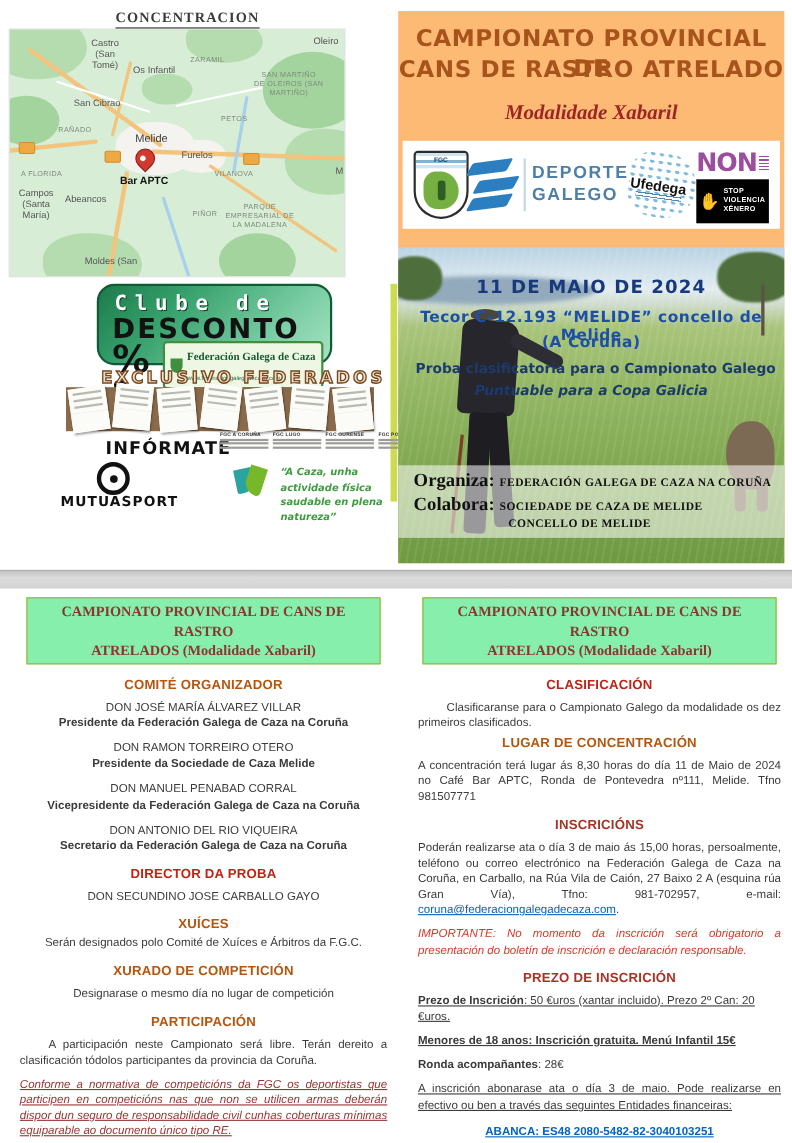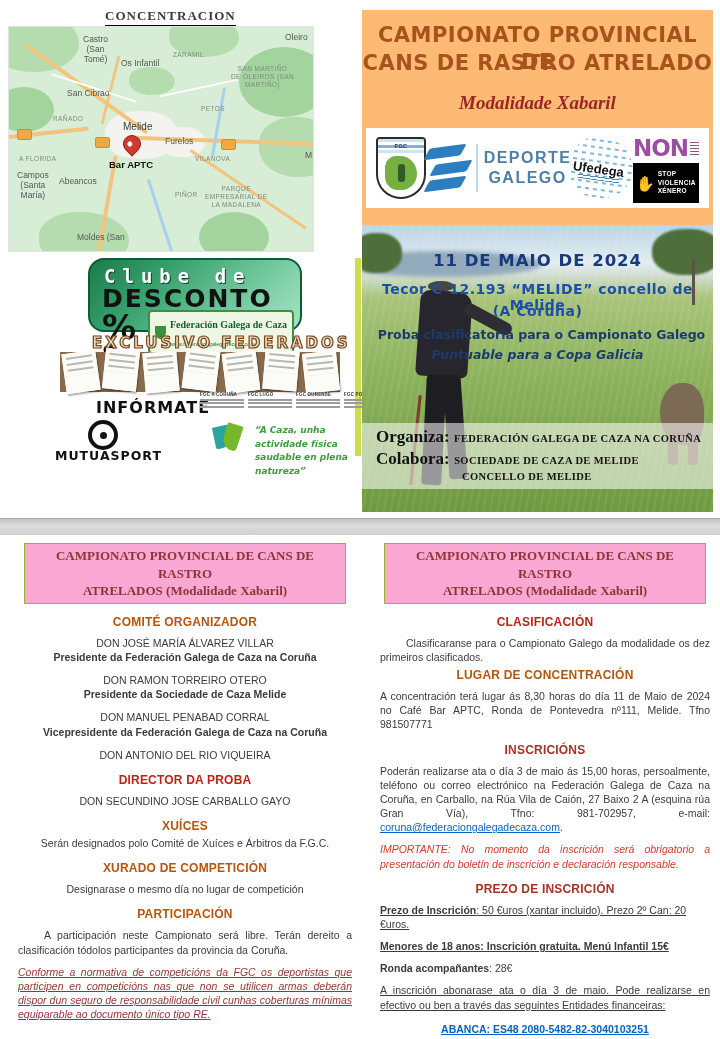--- a/index.html
+++ b/index.html
@@ -57,21 +57,21 @@
   .p-sub{font:bold italic 19px "Liberation Serif",serif;color:#9c2626;text-align:center;}
   .logos{background:#fff;display:flex;align-items:center;justify-content:space-between;padding:6px 10px;}
   .fgc-shield{width:46px;height:58px;background:#fff;border:2px solid #2c2c2c;border-radius:4px 4px 50% 50%/4px 4px 40% 40%;position:relative;overflow:hidden;}
   .fgc-top{position:absolute;top:0;left:0;right:0;height:14px;background:linear-gradient(#cfe4f2 0 3px,#fff 3px 6px,#7fb3d8 6px 9px,#fff 9px 11px,#cfe4f2 11px 14px);
            display:flex;align-items:center;justify-content:center;font:bold 6px "Liberation Sans",sans-serif;color:#1c3f6e;}
   .fgc-gal{position:absolute;left:7px;top:17px;width:32px;height:34px;background:#76b043;border-radius:40% 60% 55% 45%;}
   .fgc-fig{position:absolute;left:13px;top:8px;width:7px;height:18px;background:#2f5d23;border-radius:3px;}
   .xunta-mark{position:relative;width:44px;height:52px;}
   .xb{position:absolute;background:#2b7fc0;border-radius:2px;}
   .x-div{width:2px;height:48px;background:#bcd8ea;}
-  .deporte-txt{font:600 16px "Liberation Sans",sans-serif;color:#4d7fa8;letter-spacing:1.5px;line-height:1.25;text-align:center;}
+  .deporte-txt{font:600 16px "Liberation Sans",sans-serif;color:#4d7fa8;letter-spacing:1.5px;line-height:1.25;}
   .ufedega-blob{width:62px;height:60px;background-image:radial-gradient(3px 2px at 3px 3px,#7cb9dc 70%,transparent 72%);
                 background-size:8px 7px;border-radius:42% 58% 55% 45%;transform:rotate(8deg);position:relative;}
   .ufedega-txt{position:absolute;top:24px;left:2px;font:bold 13px "Liberation Sans",sans-serif;color:#111;
                text-shadow:1px 1px 0 #fff,-1px 1px 0 #fff,1px -1px 0 #fff,-1px -1px 0 #fff;}
   .ufedega-sub{position:absolute;top:38px;left:8px;width:42px;height:5px;background:repeating-linear-gradient(0deg,#4a86ad 0 1px,transparent 1px 3px);}
   .non-wrap{width:66px;}
   .non-top{background:#fff;height:30px;display:flex;align-items:center;}
   .non-txt{font:900 23px "DejaVu Sans",sans-serif;color:#9b4d9e;letter-spacing:-1px;line-height:1;}
   .non-lines{margin-left:2px;width:14px;height:14px;background:repeating-linear-gradient(0deg,#9b4d9e 0 1px,transparent 1px 3px);}
   .stop-box{background:#000;height:36px;display:flex;align-items:center;gap:3px;padding:2px 3px;}
@@ -97,21 +97,21 @@
   .ph-punt{font:bold italic 12.5px "DejaVu Sans",sans-serif;color:#1c3a6e;text-align:center;}
   .org-band{position:absolute;background:rgba(255,255,255,.55);}
   .org-label{font:bold 17px "Liberation Serif",serif;color:#111;}
   .org-val{font:bold 10.5px "Liberation Serif",serif;color:#111;letter-spacing:.4px;}
 
   
   .divider{background:linear-gradient(#c2c2c2,#dcdcdc 40%,#d2d2d2);border-top:1px solid #ababab;}
 
   
   .col{position:absolute;top:543px;font-size:10.5px;line-height:1.35;color:#3b3b3b;}
-  .green-hd{width:312px;margin:0 auto;background:#f9a8d4;color:#8e3434;border:1px solid #96b52c;
+  .green-hd{width:312px;margin:0 auto;background:#86efac;color:#8e3434;border:1px solid #96b52c;
             font:bold 13px/1.35 "Liberation Serif",serif;text-align:center;padding:3px 4px;}
   .sec{font:bold 12px "Liberation Sans",sans-serif;text-align:center;margin:11px 0 7px;letter-spacing:.2px;}
   .h-brown{color:#b5560e;} .h-red{color:#bf2316;} .h-red2{color:#a93226;}
   .member{text-align:center;margin-bottom:9px;}
   .member .nm{display:block;}
   .member .rl{display:block;font-weight:bold;}
   .center{text-align:center;}
   .just{text-align:justify;margin:0 0 8px;}
   .ind{text-indent:26px;}
   .maroon-u{color:#943634;font-style:italic;text-decoration:underline;}
@@ -379,20 +379,21 @@
   <div class="member">
     <span class="nm">DON RAMON TORREIRO OTERO</span>
     <span class="rl">Presidente da Sociedade de Caza Melide</span>
   </div>
   <div class="member">
     <span class="nm">DON MANUEL PENABAD CORRAL</span>
     <span class="rl">Vicepresidente da Federación Galega de Caza na Coruña</span>
   </div>
   <div class="member">
     <span class="nm">DON ANTONIO DEL RIO VIQUEIRA</span>
+    <span class="rl">Secretario da Federación Galega de Caza na Coruña</span>
   </div>
 
   <div class="sec h-red">DIRECTOR DA PROBA</div>
   <div class="center">DON SECUNDINO JOSE CARBALLO GAYO</div>
 
   <div class="sec h-brown">XUÍCES</div>
   <div class="center" style="margin-top:-4px;">Serán designados polo Comité de Xuíces e Árbitros da F.G.C.</div>
 
   <div class="sec h-brown">XURADO DE COMPETICIÓN</div>
   <div class="center">Designarase o mesmo día no lugar de competición</div>

